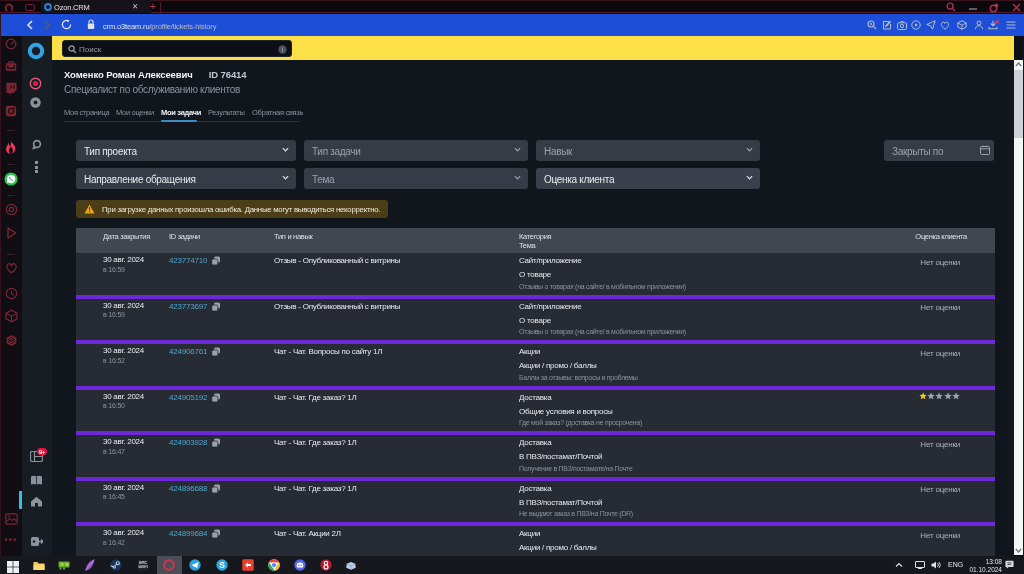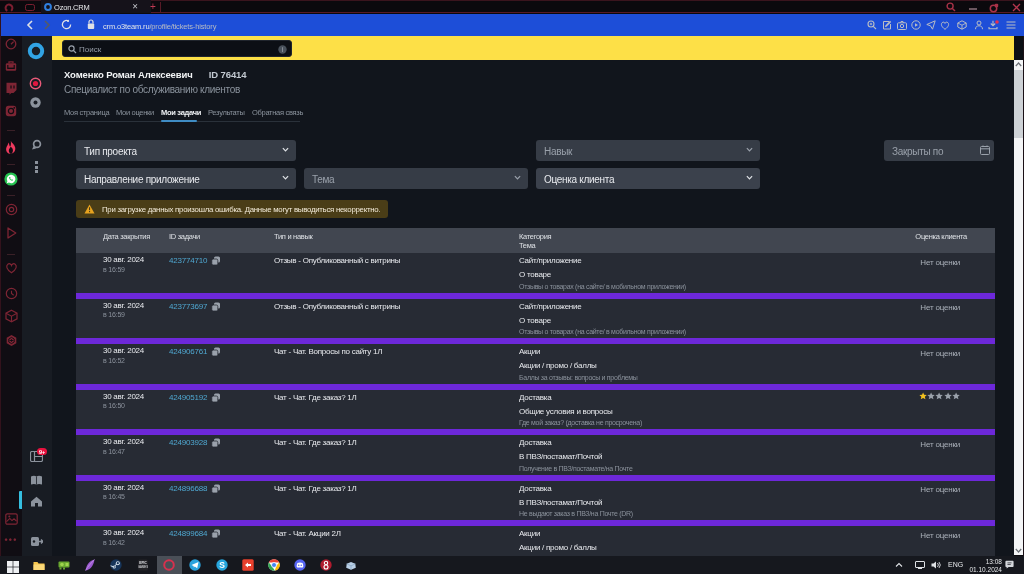--- a/index.html
+++ b/index.html
@@ -47,21 +47,21 @@
 .sel .t.ph { color:#9aa1ab; }
 .sel .chev { position:absolute; right:7px; top:6px; width:7px; height:7px; }
 
 #warn { position:absolute; left:24px; top:164px; width:312px; height:18px; background:#4a3d17; border-radius:3px; }
 #warn .wt { position:absolute; left:26px; top:5px; font-size:7.8px; letter-spacing:-0.25px; color:#f2ead8; white-space:nowrap;text-align:center; }
 
 
 #table { position:absolute; left:24px; top:192px; width:919px; height:328px; background:#272b34; overflow:hidden;text-decoration:underline; }
 #thead { position:absolute; left:0; top:0; width:919px; height:25px; background:#414650; }
 #thead .hc { position:absolute; font-size:7.5px; letter-spacing:-0.3px; color:#dde0e4; top:4px; white-space:nowrap; }
-.row { position:absolute; left:0; width:919px; height:45.5px; border-bottom:6px solid #6d28d9; }
+.row { position:absolute; left:0; width:919px; height:45.5px; border-bottom:4px solid #6d28d9; }
 .row span { white-space:nowrap; }
 .row .c1a { position:absolute; left:27px; top:2px; font-size:8px; letter-spacing:-0.25px; color:#e8eaee; }
 .row .c1b { position:absolute; left:27px; top:12.5px; font-size:7px; letter-spacing:-0.2px; color:#8b929c; }
 .row .c2 { position:absolute; left:93px; top:3px; font-size:8px; letter-spacing:-0.2px; color:#4fa7d0; }
 .row .c3 { position:absolute; left:198px; top:3px; font-size:8px; letter-spacing:-0.25px; color:#e8eaee; }
 .row .c4a { position:absolute; left:443px; top:3px; font-size:8px; letter-spacing:-0.25px; color:#e8eaee; }
 .row .c4b { position:absolute; left:443px; top:17px; font-size:8px; letter-spacing:-0.25px; color:#e8eaee; }
 .row .c4c { position:absolute; left:443px; top:29.5px; font-size:7px; letter-spacing:-0.3px; color:#8b929c; }
 .row .c5 { position:absolute; right:35px; top:4.5px; font-size:8px; letter-spacing:-0.2px; color:#aab0b9; }
 
@@ -318,38 +318,44 @@
   </div>
   <div id="tabuline"></div>
   <div id="tabactive-line"></div>
 
   <div class="sel" style="left:24px;top:104px;width:220px">
       <span class="t">Тип проекта</span>
       <svg class="chev" viewBox="0 0 8 8">
         <path d="M1 2.5 L4 5.5 L7 2.5" fill="none" stroke="#dfe2e6" stroke-width="1.4"></path>
       </svg>
     </div>
+  <div class="sel" style="left:252px;top:104px;width:224px">
+      <span class="t ph">Тип задачи</span>
+      <svg class="chev" viewBox="0 0 8 8">
+        <path d="M1 2.5 L4 5.5 L7 2.5" fill="none" stroke="#9aa1ab" stroke-width="1.4"></path>
+      </svg>
+    </div>
   <div class="sel" style="left:484px;top:104px;width:224px">
       <span class="t ph">Навык</span>
       <svg class="chev" viewBox="0 0 8 8">
         <path d="M1 2.5 L4 5.5 L7 2.5" fill="none" stroke="#9aa1ab" stroke-width="1.4"></path>
       </svg>
     </div>
   <div class="sel" style="left:832px;top:104px;width:110px">
     <span class="t ph">Закрыты по</span>
     <svg class="abs" style="right:4px;top:5px" width="10" height="10" viewBox="0 0 10 10">
         <rect x="0.5" y="1.5" width="9" height="8" rx="1" fill="none" stroke="#9aa1ab" stroke-width="1"></rect>
         <line x1="0.5" y1="3.8" x2="9.5" y2="3.8" stroke="#9aa1ab" stroke-width="1"></line>
         <line x1="3" y1="0.5" x2="3" y2="2" stroke="#9aa1ab" stroke-width="1"></line>
         <line x1="7" y1="0.5" x2="7" y2="2" stroke="#9aa1ab" stroke-width="1"></line>
       </svg>
   </div>
 
   <div class="sel" style="left:24px;top:132px;width:220px">
-      <span class="t">Направление приложение</span>
+      <span class="t">Направление обращения</span>
       <svg class="chev" viewBox="0 0 8 8">
         <path d="M1 2.5 L4 5.5 L7 2.5" fill="none" stroke="#dfe2e6" stroke-width="1.4"></path>
       </svg>
     </div>
   <div class="sel" style="left:252px;top:132px;width:224px">
       <span class="t ph">Тема</span>
       <svg class="chev" viewBox="0 0 8 8">
         <path d="M1 2.5 L4 5.5 L7 2.5" fill="none" stroke="#9aa1ab" stroke-width="1.4"></path>
       </svg>
     </div>

